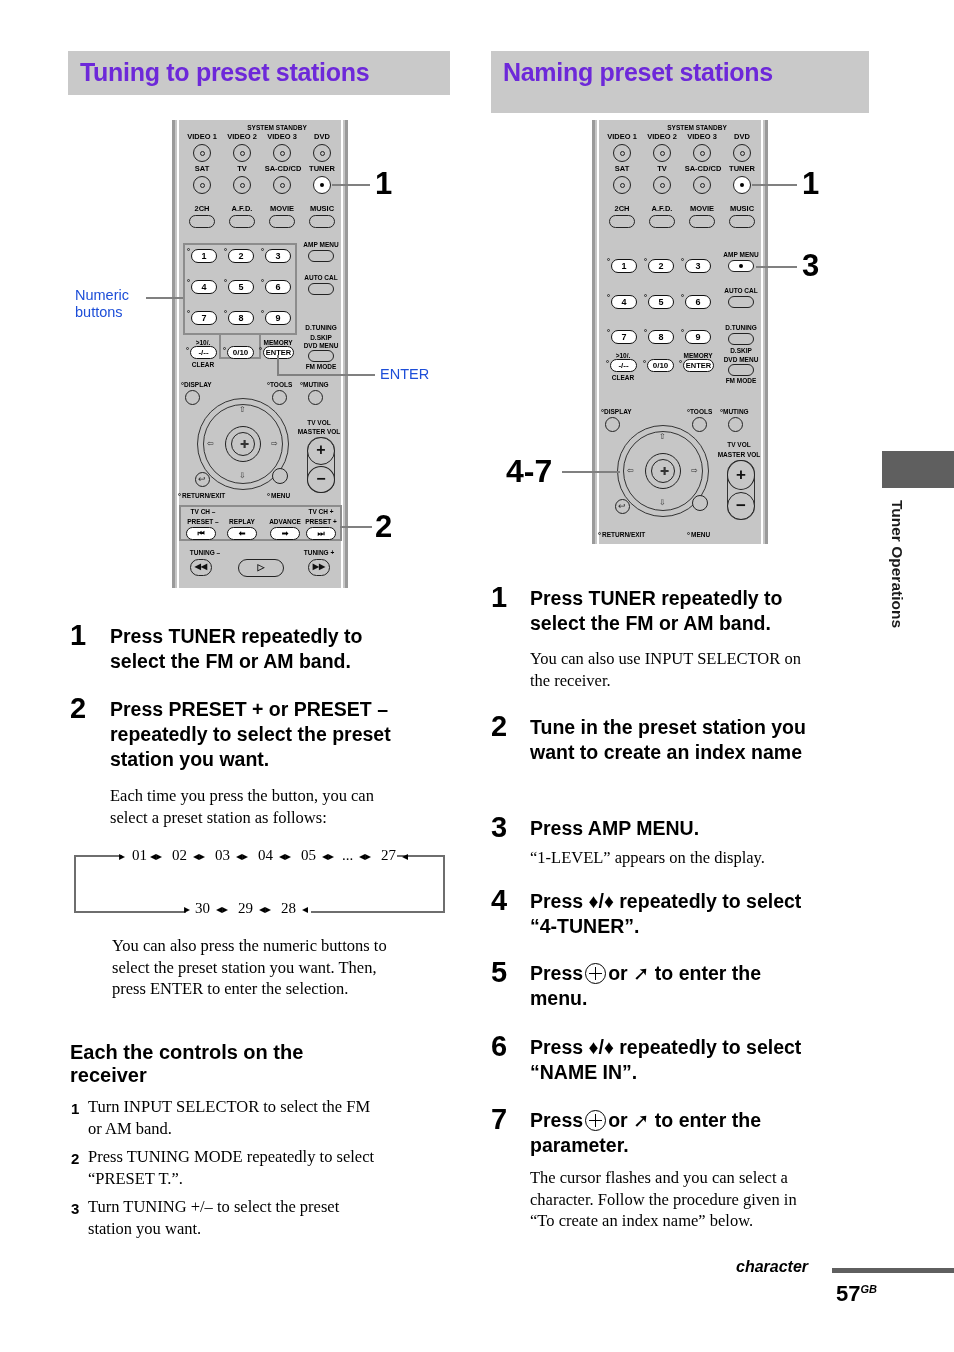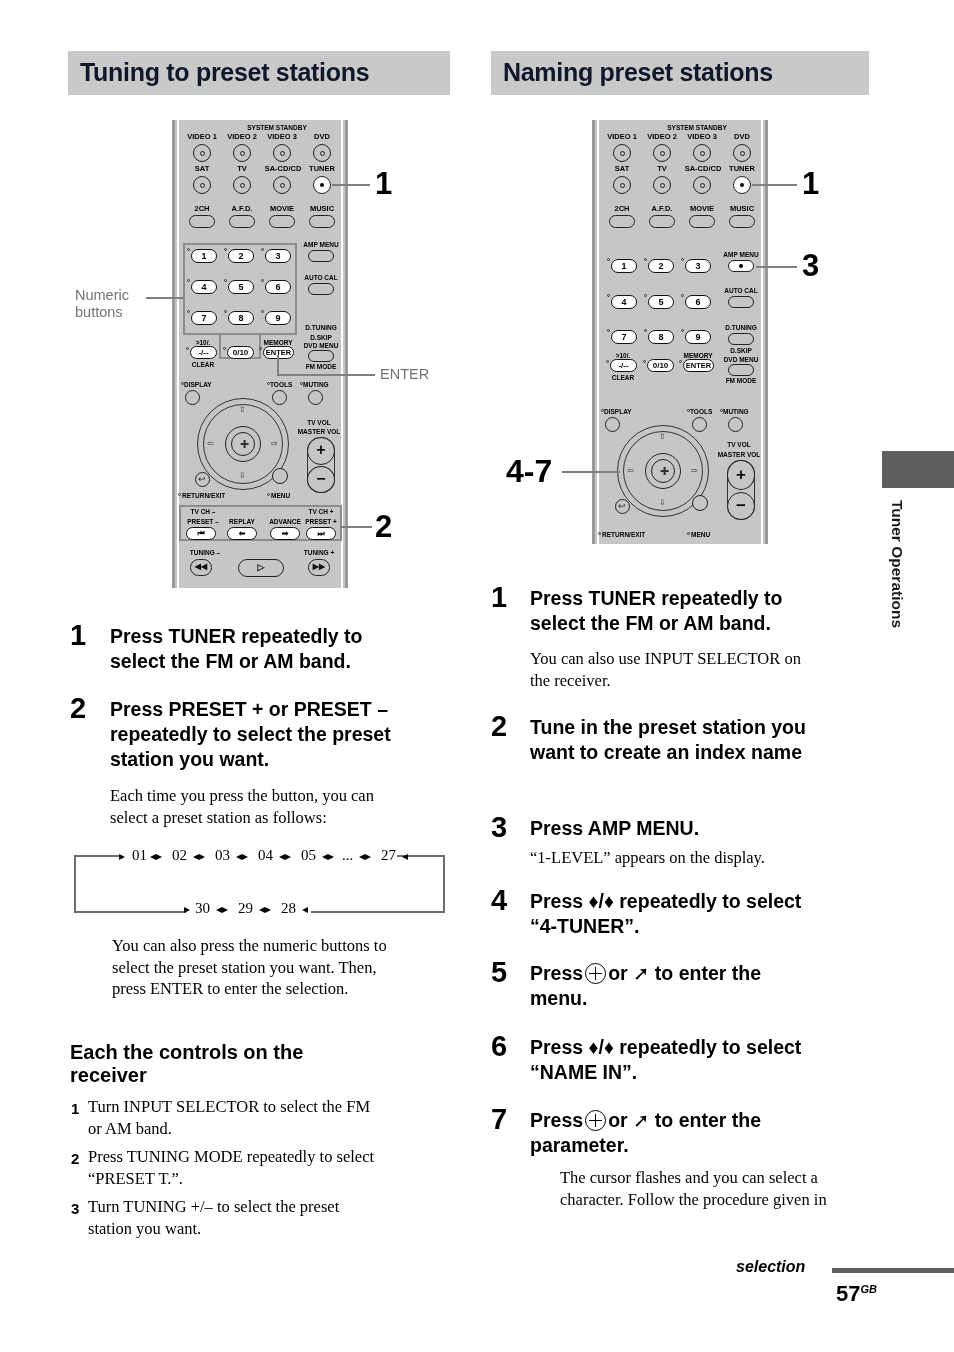--- a/index.html
+++ b/index.html
@@ -9,25 +9,25 @@
     font-family:"Liberation Serif", serif;
     position:relative;
     overflow:hidden;
   }
   
   .sec-head{
     position:absolute;
     background:#c9c9c9;
     font-family:"Liberation Sans", sans-serif;
     font-weight:bold;
-    color:#0f172a;
+    color:#6d28d9;
     letter-spacing:-0.3px;
   }
   #head-left{left:68px;top:51px;width:382px;height:44px;}
-  #head-right{left:491px;top:51px;width:378px;height:44px;}
+  #head-right{left:491px;top:51px;width:378px;height:62px;}
   .sec-head span{
     position:absolute;left:12px;top:7px;font-size:25px;
     white-space:nowrap;
   }
 
   
   .remote{
     position:absolute;
     background:#c6c6c6;
     border-left:3px solid #9a9a9a;
@@ -103,21 +103,21 @@
 
   
   .callnum{
     position:absolute;font-family:"Liberation Sans",sans-serif;font-weight:bold;
     font-size:31px;color:#000;line-height:31px;
   }
   .callline{position:absolute;background:#808080;height:2px;}
   .callline-v{position:absolute;background:#808080;width:2px;}
   .calltxt{
     position:absolute;font-family:"Liberation Sans",sans-serif;font-size:14.5px;
-    color:#737373;line-height:17px;
+    color:#1d4ed8;line-height:17px;
   }
 
   
   .stepnum{
     position:absolute;font-family:"Liberation Sans",sans-serif;font-weight:bold;
     font-size:29px;line-height:29px;color:#000;
   }
   .stephead{
     position:absolute;font-family:"Liberation Sans",sans-serif;font-weight:bold;
     font-size:19.5px;line-height:25px;color:#000;
@@ -620,23 +620,24 @@
 <div class="stephead" style="left:530px;top:1035px;width:360px;">
   <div>Press ♦/♦ repeatedly to select</div>
   <div>“NAME IN”.</div>
 </div>
 
 <div class="stepnum" style="left:491px;top:1105px;">7</div>
 <div class="stephead" style="left:530px;top:1108px;width:360px;">
   <div><span>Press</span><span class="circglyph"></span><span>or</span> <span class="arrw">➚</span> <span>to enter the</span></div>
   <div>parameter.</div>
 </div>
-<div class="body" style="left:530px;top:1167px;width:355px;margin-left:30px;">
+<div class="body" style="left:530px;top:1167px;width:355px;">
   <div>The cursor flashes and you can select a</div>
   <div>character. Follow the procedure given in</div>
+  <div>“To create an index name” below.</div>
 </div>
 
 <div id="side-tab"></div>
 <div id="side-label">Tuner Operations</div>
 
-<div id="continued">selection</div>
+<div id="continued">character</div>
 <div id="cont-rule"></div>
 <div id="pageno"><span>57</span><sup>GB</sup></div>
 
 </body></html>

